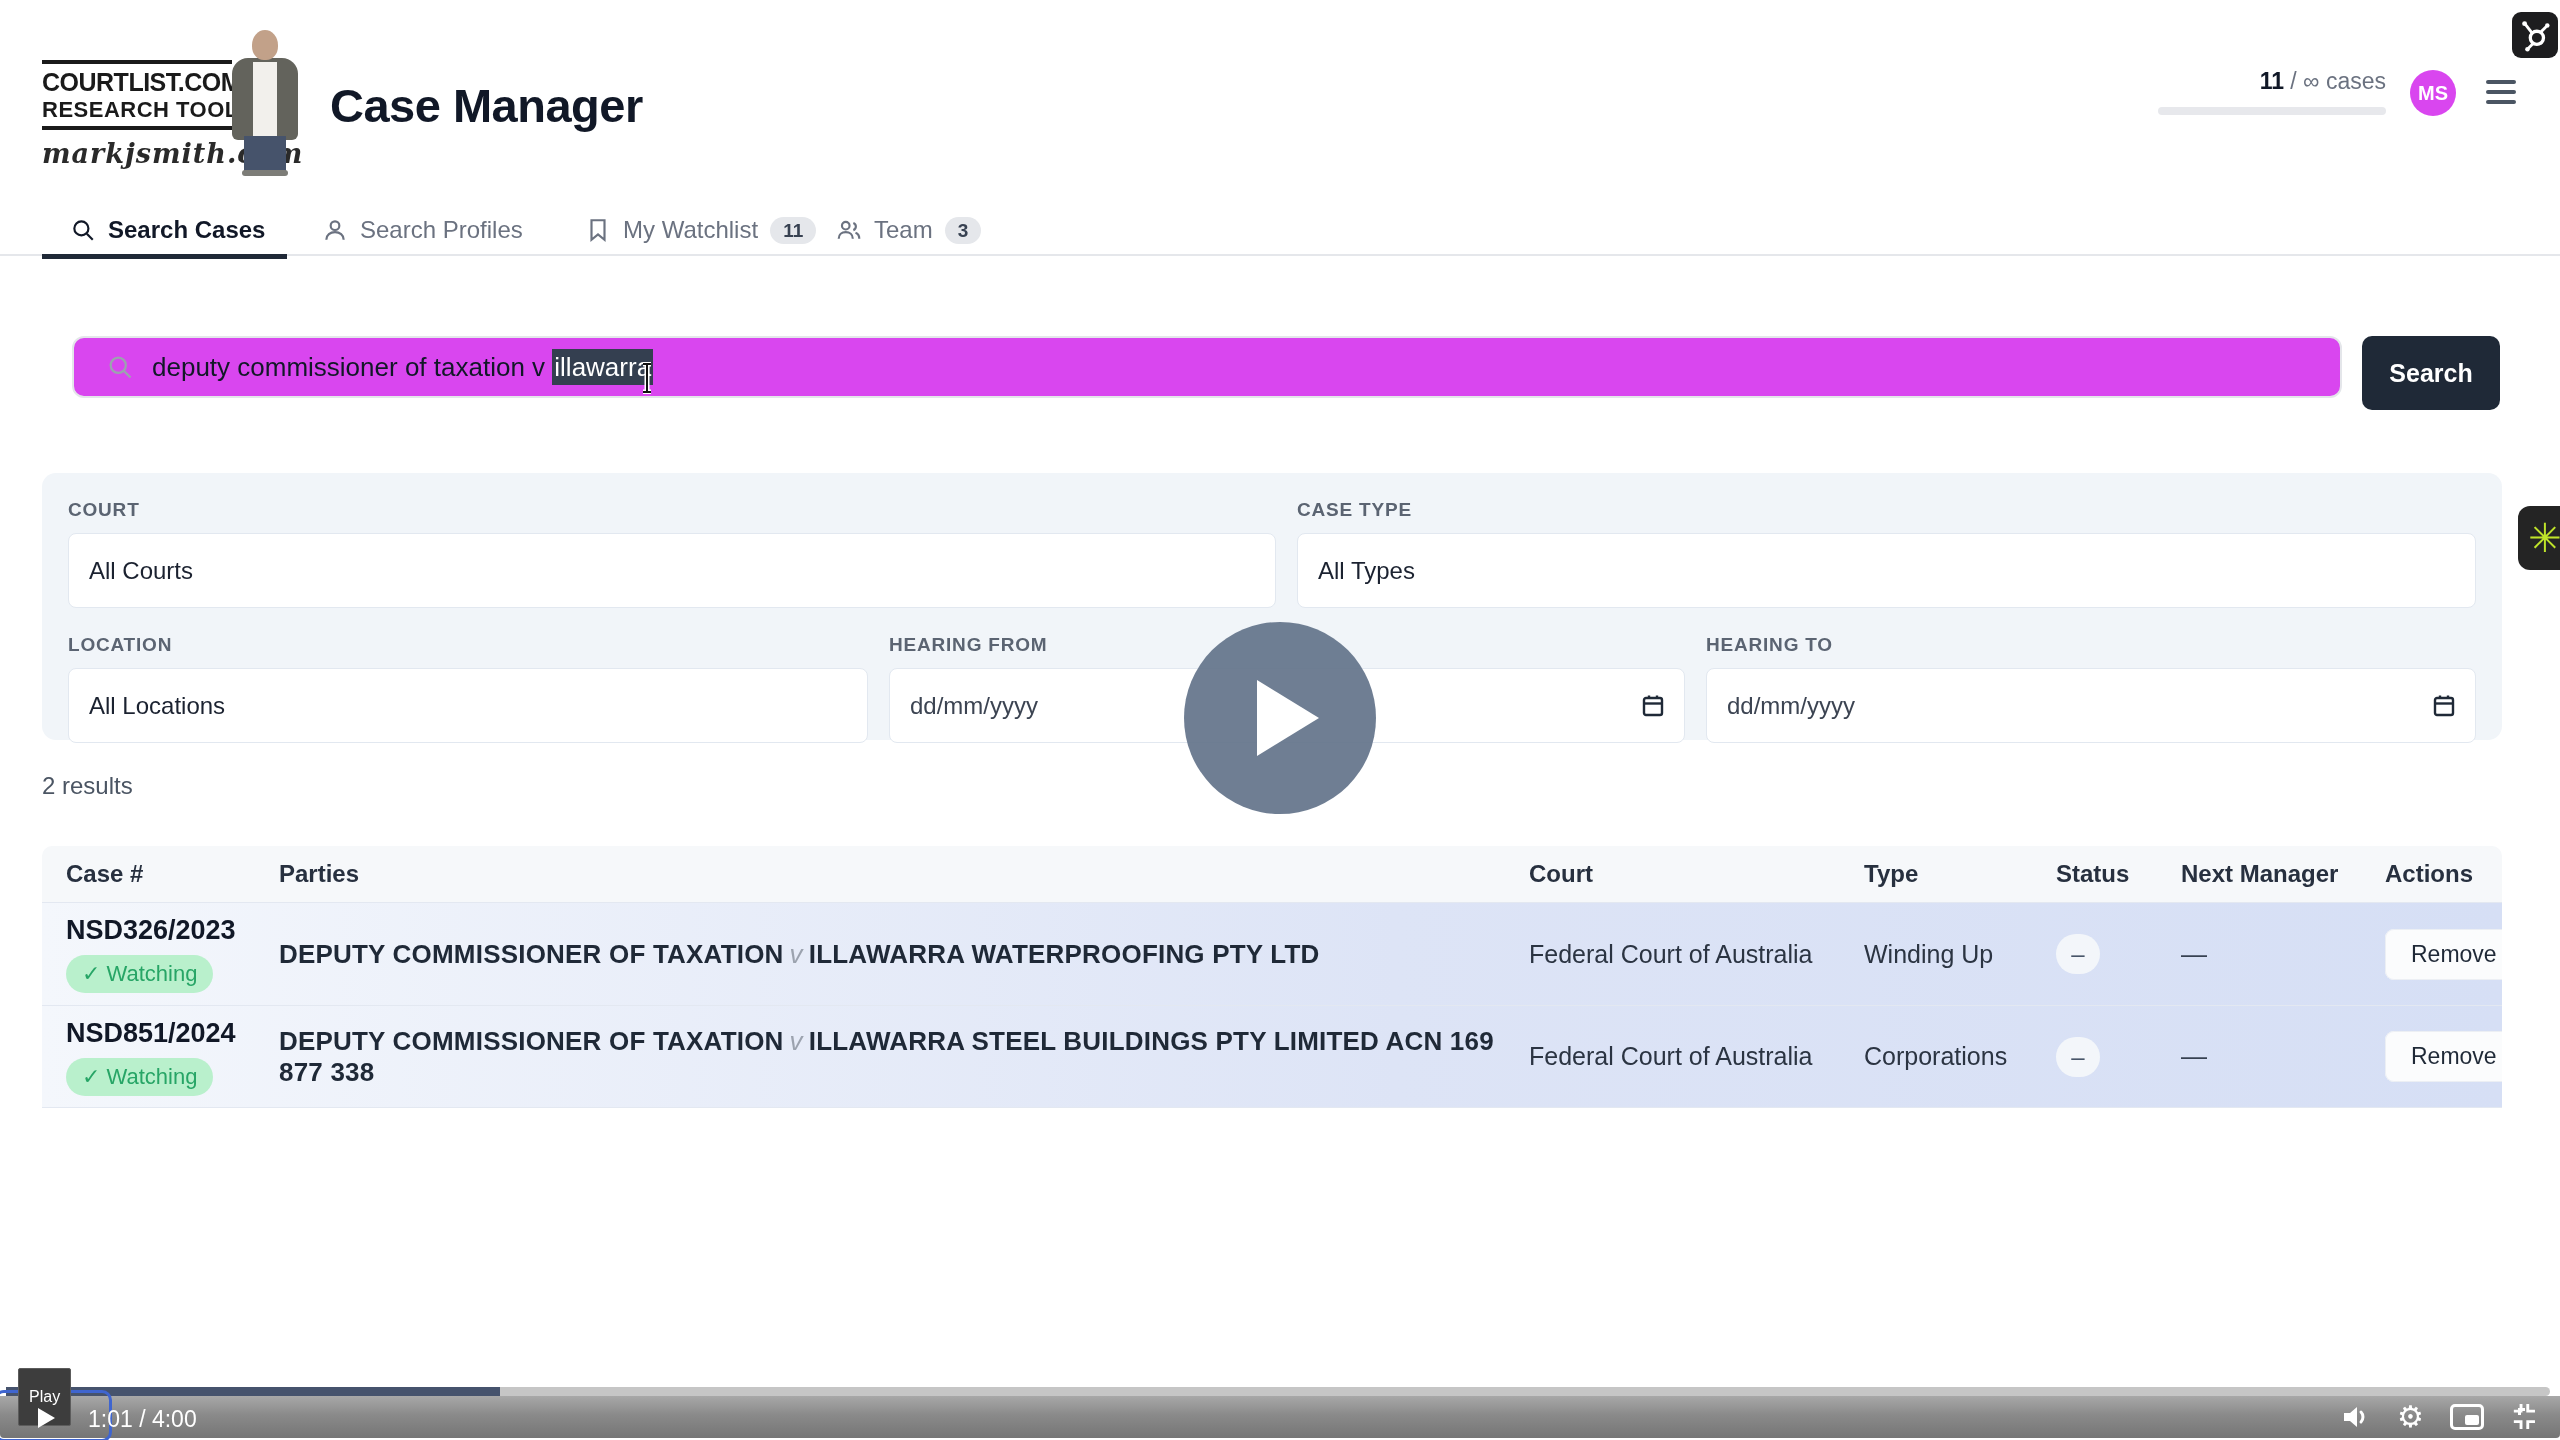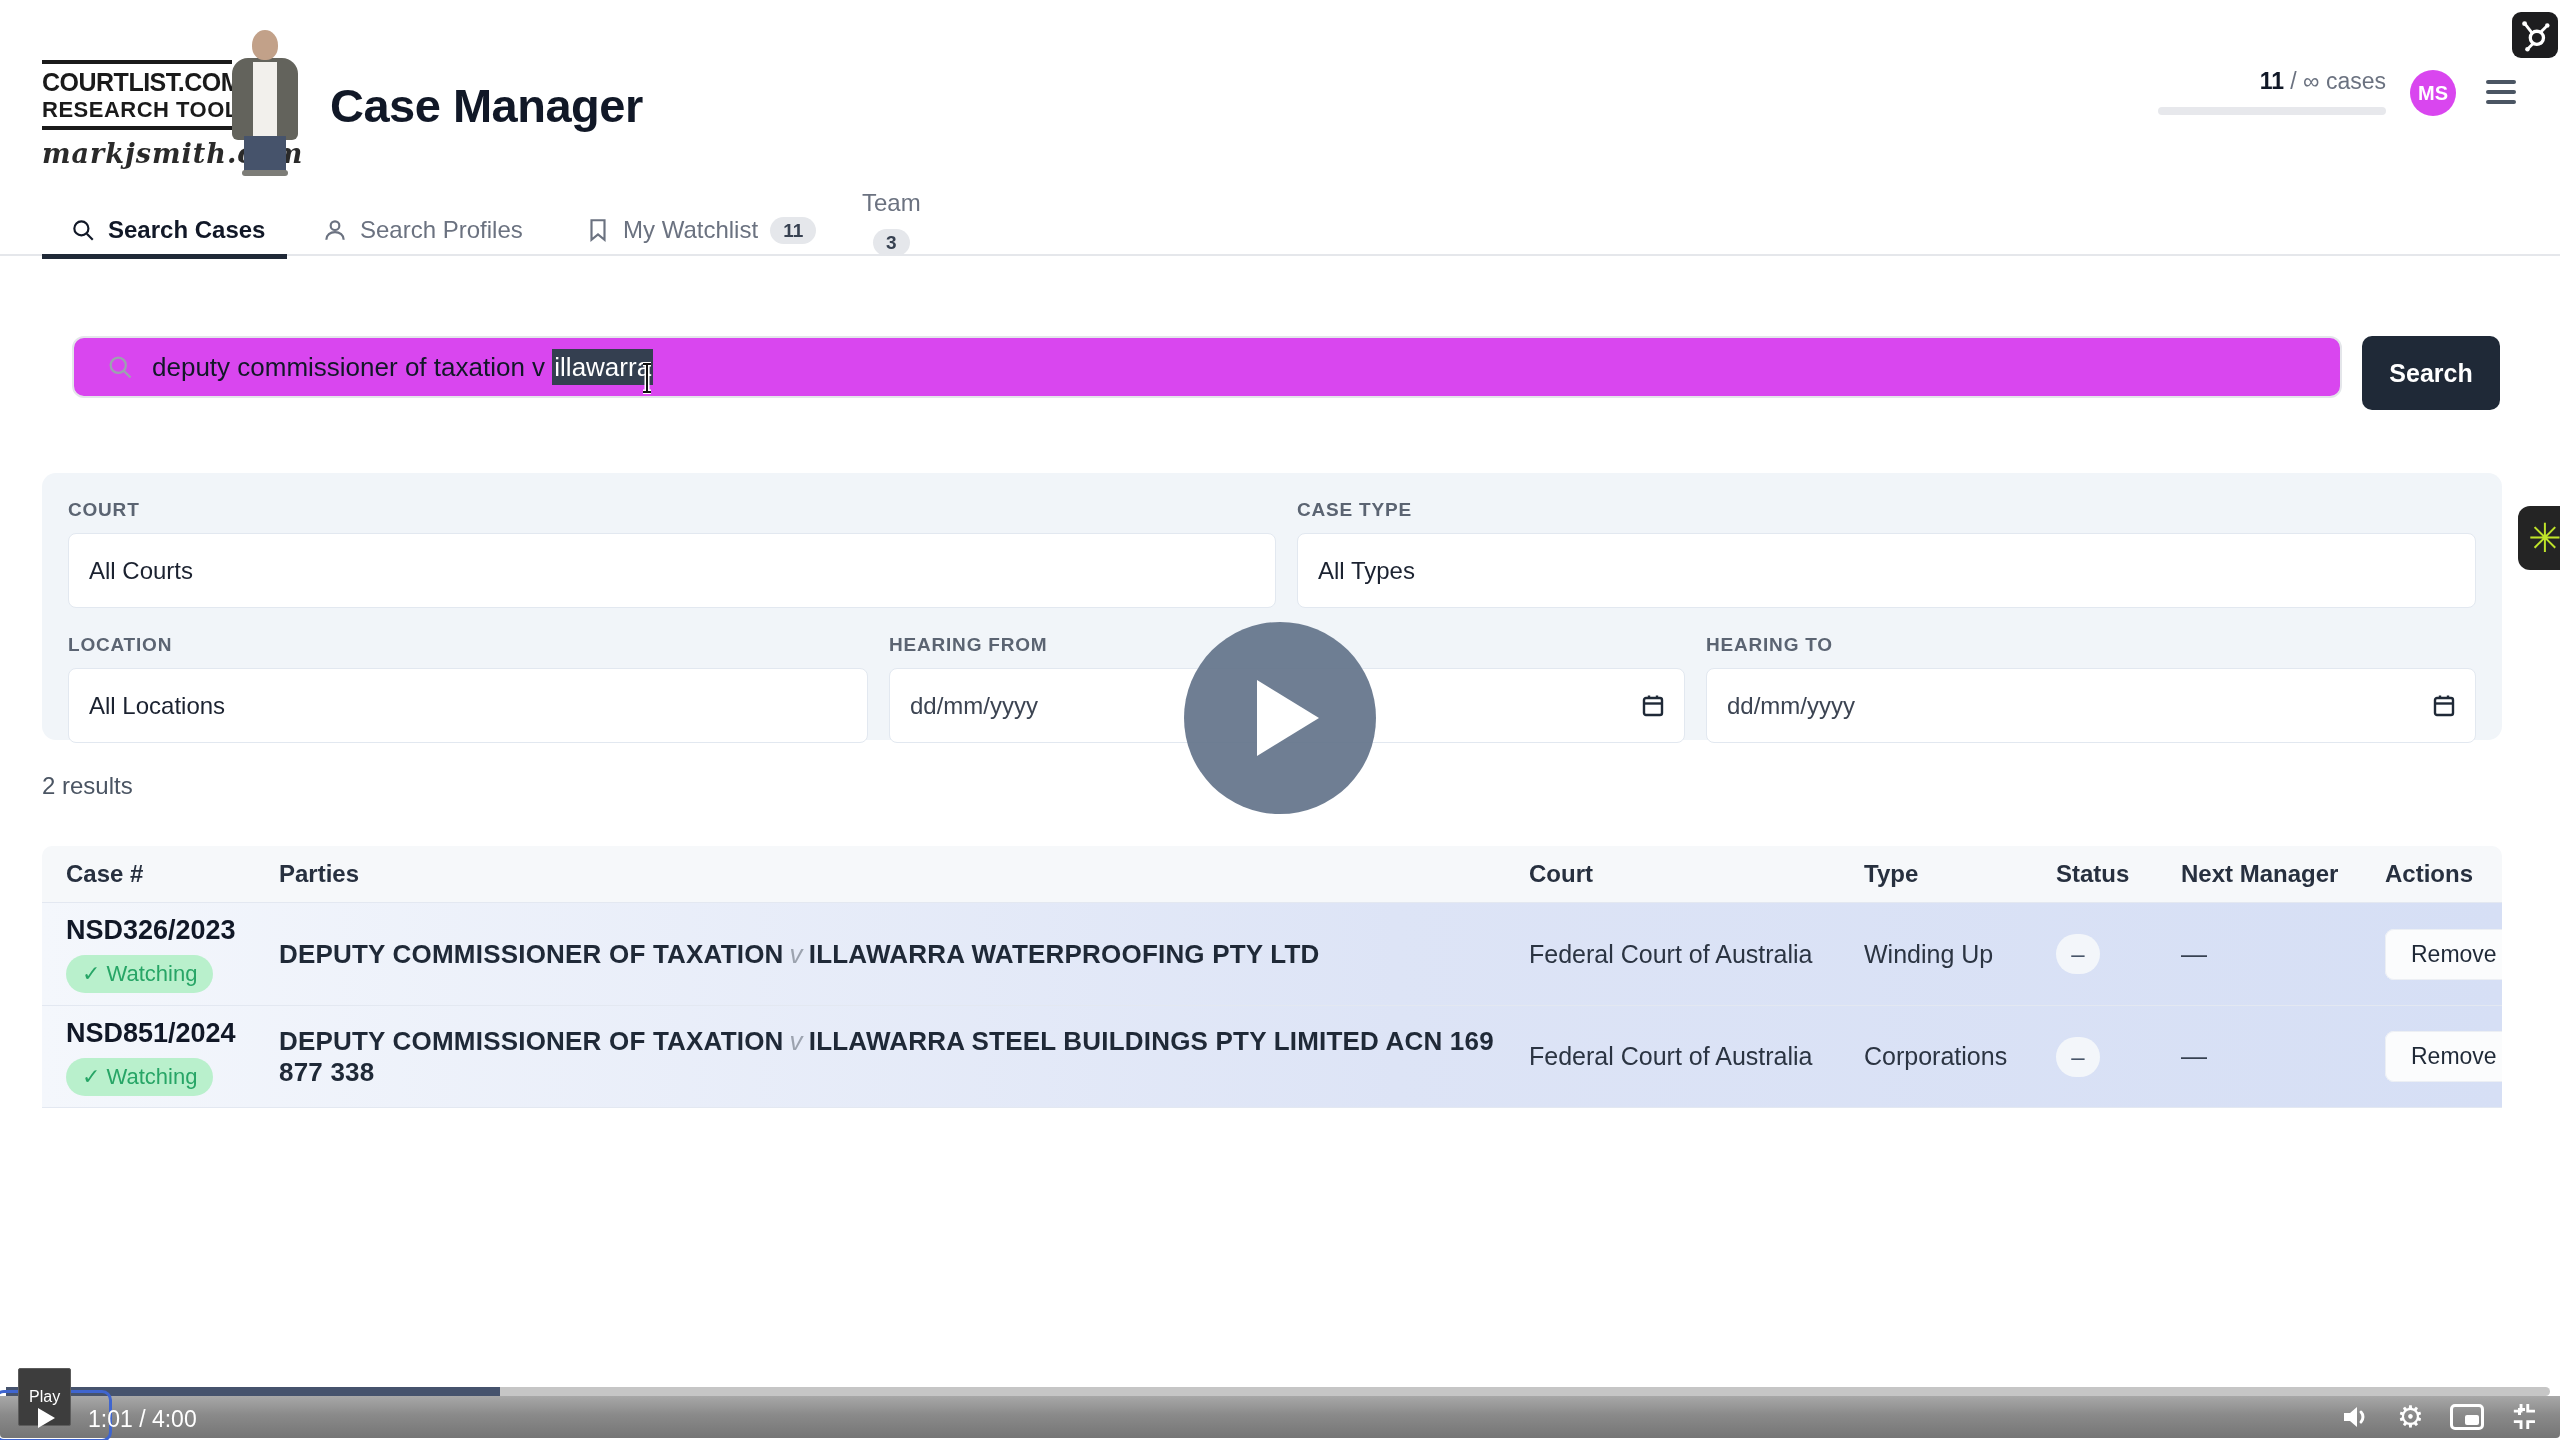--- a/index.html
+++ b/index.html
@@ -192,21 +192,21 @@
       </svg>
       <span>Search Profiles</span>
     </div>
     <div class="tab" style="left:585px;">
       <svg width="26" height="26" viewBox="0 0 24 24" fill="none" stroke-width="2">
         <path d="M6 3h12v18l-6-5-6 5z"></path>
       </svg>
       <span>My Watchlist</span>
       <span class="badge">11</span>
     </div>
-    <div class="tab" style="left:862px;flex-direction:column;">
+    <div class="tab" style="left:836px;">
       <svg width="26" height="26" viewBox="0 0 24 24" fill="none" stroke-width="2">
         <circle cx="9" cy="8" r="3.5"></circle>
           <path d="M2.5 20c0-3.8 2.9-6 6.5-6s6.5 2.2 6.5 6"></path>
         <path d="M16 5.5a3.5 3.5 0 0 1 0 6.6M18 14.5c2.2.8 3.5 2.7 3.5 5.5"></path>
       </svg>
       <span>Team</span>
       <span class="badge">3</span>
     </div>
     <div class="tab-underline"></div>
   </div>

